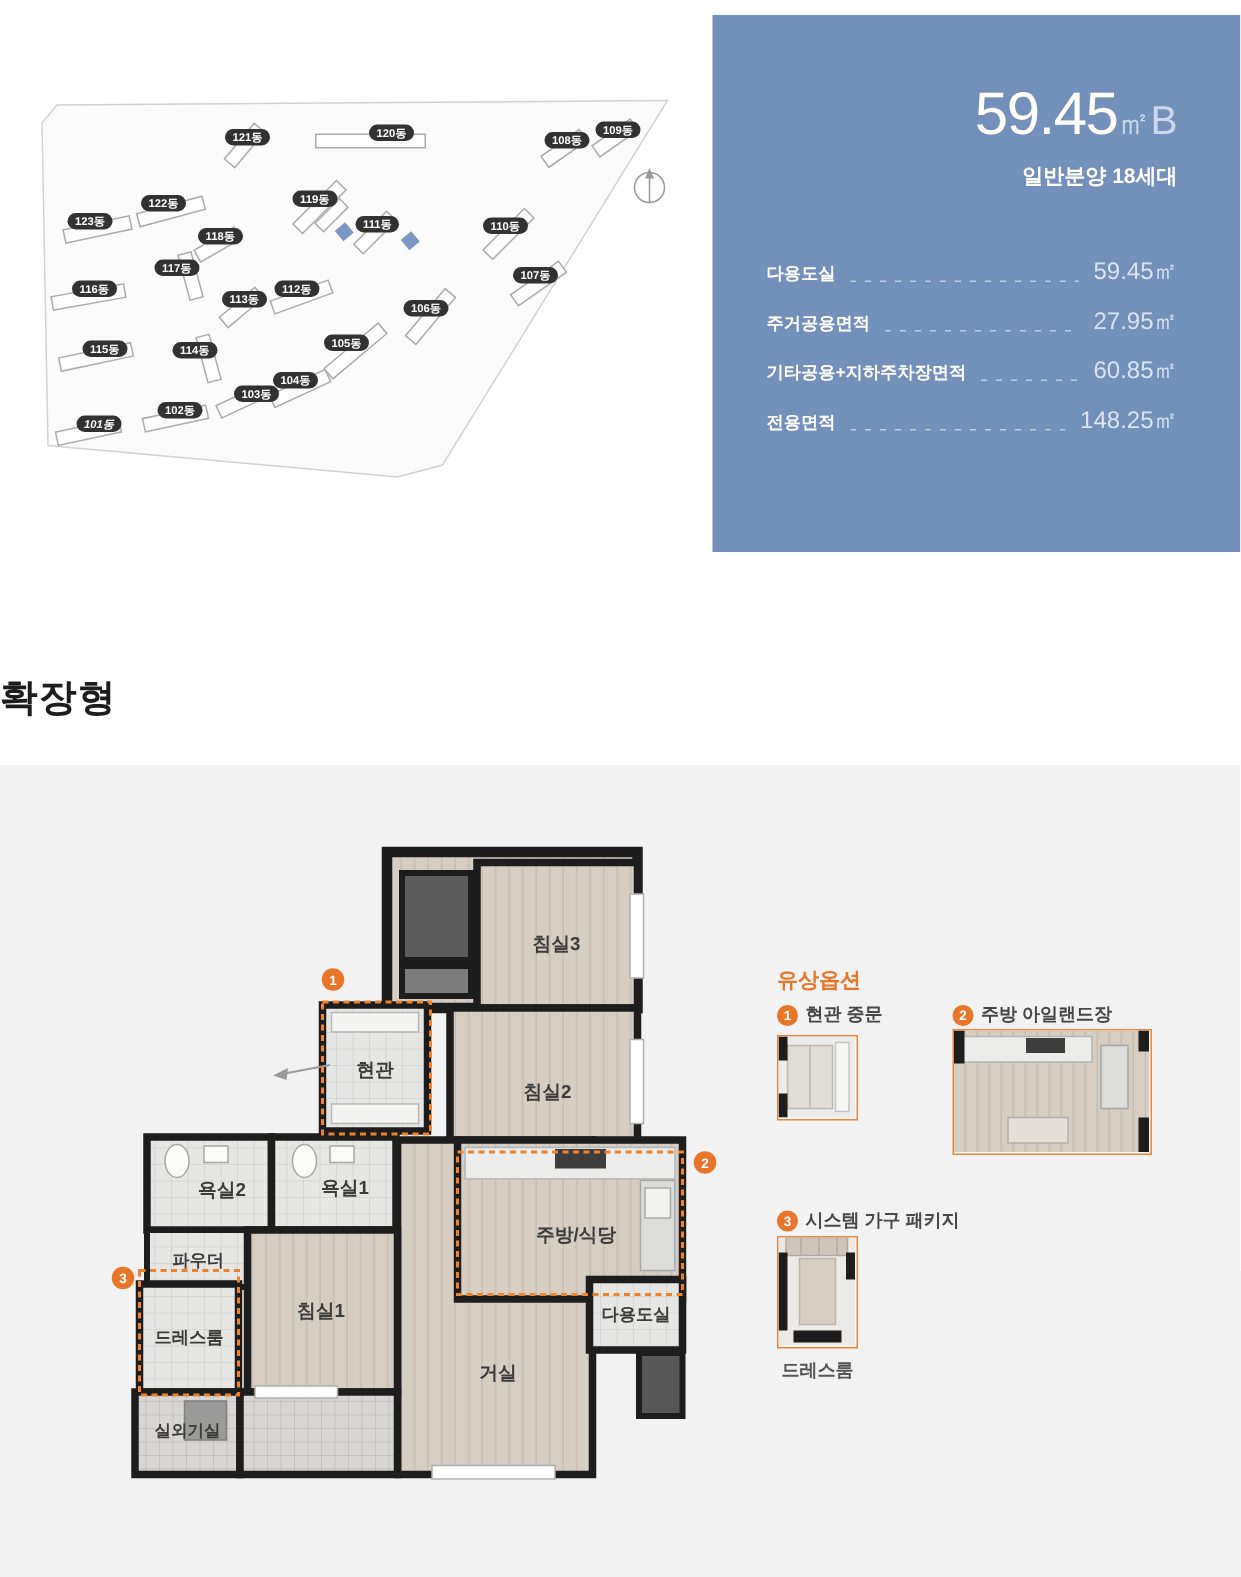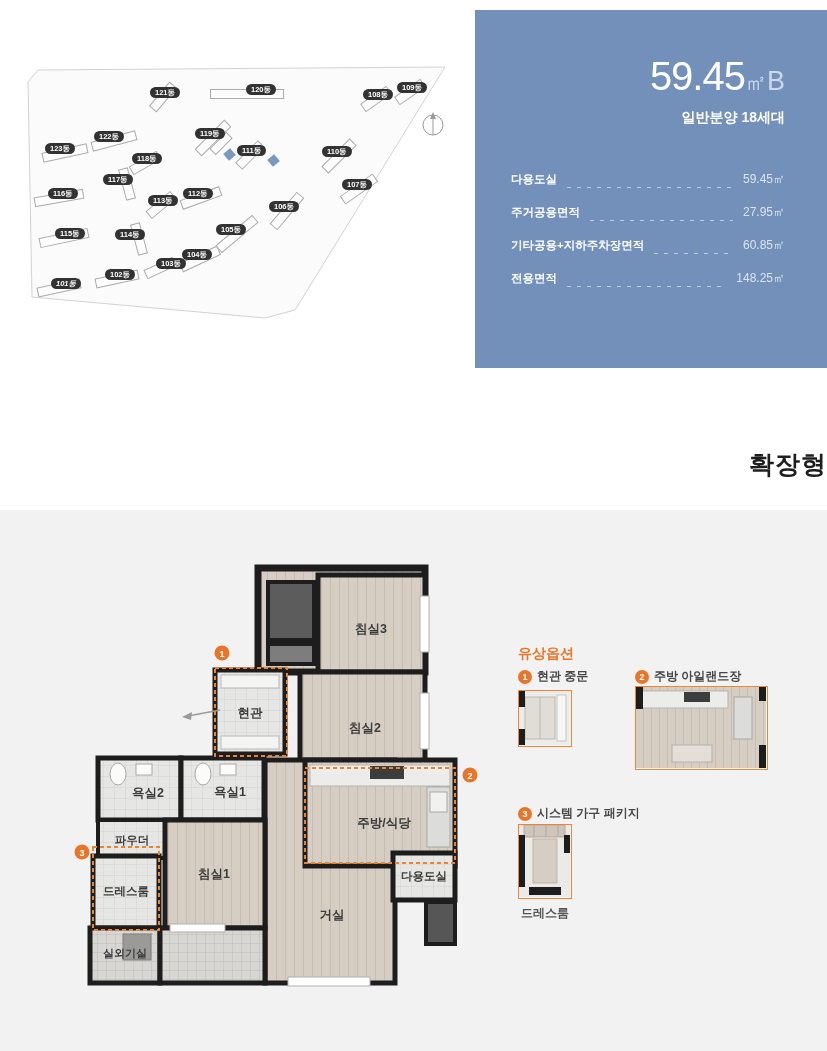--- a/index.html
+++ b/index.html
@@ -18,24 +18,24 @@
   .info-panel{position:absolute;left:475px;top:10px;width:352px;height:358px;background:#7290ba;box-sizing:border-box;padding:30px 42px 0 36px;}
   .ip-title{ text-align:right;color:#fff;margin-top:14px;}
   .ip-title .val{font-size:40px;font-weight:500;letter-spacing:-1px;text-align:right;}
   .ip-title .unit{font-size:22px;color:#ccd8ec;font-weight:500;}
   .ip-title .sfx{font-size:27px;color:#ccd8ec;font-weight:500;}
   .ip-sub{text-align:right;color:#fff;font-size:14px;font-weight:bold;margin-top:10px;}
   .ip-rows{margin-top:44px;}
   .ip-row{display:flex;align-items:baseline;height:33px;}
   .ip-row .lbl{color:#fff;font-size:11.5px;font-weight:bold;white-space:nowrap;}
   .ip-row .dots{flex:1;height:1px;margin:0 10px;align-self:center;background-image:repeating-linear-gradient(to right,rgba(255,255,255,.55) 0 4px,transparent 4px 10px);}
-  .ip-row .val{color:#dbe4f2;font-size:12px;white-space:nowrap;}
+  .ip-row .val{color:#dbe4f2;font-size:16px;white-space:nowrap;}
 
   
-  .section-title{position:absolute;left:0;top:448px;width:827px;text-align:right;font-size:25px;font-weight:bold;color:#1d1d1d;letter-spacing:1px;}
+  .section-title{position:absolute;left:0;top:448px;width:827px;text-align:left;font-size:25px;font-weight:bold;color:#1d1d1d;letter-spacing:1px;}
 
   
   .plan-section{position:absolute;left:0;top:510px;width:827px;height:541px;background:#f2f2f2;}
   .floorplan{position:absolute;left:70px;top:46px;width:410px;height:435px;}
 
   .options{position:absolute;left:518px;top:135px;width:300px;height:400px;}
   .opt-heading{position:absolute;left:0;top:0;color:#e8762a;font-size:14px;font-weight:bold;}
   .opt-label{position:absolute;font-size:12px;font-weight:bold;color:#474747;white-space:nowrap;display:flex;align-items:center;gap:5px;}
   .num-badge{display:inline-flex;align-items:center;justify-content:center;width:14px;height:14px;border-radius:50%;background:#e8762a;color:#fff;font-size:9px;font-weight:bold;}
   .thumb{position:absolute;border:1.5px solid #ee8436;box-sizing:border-box;background:#f7f7f5;}

